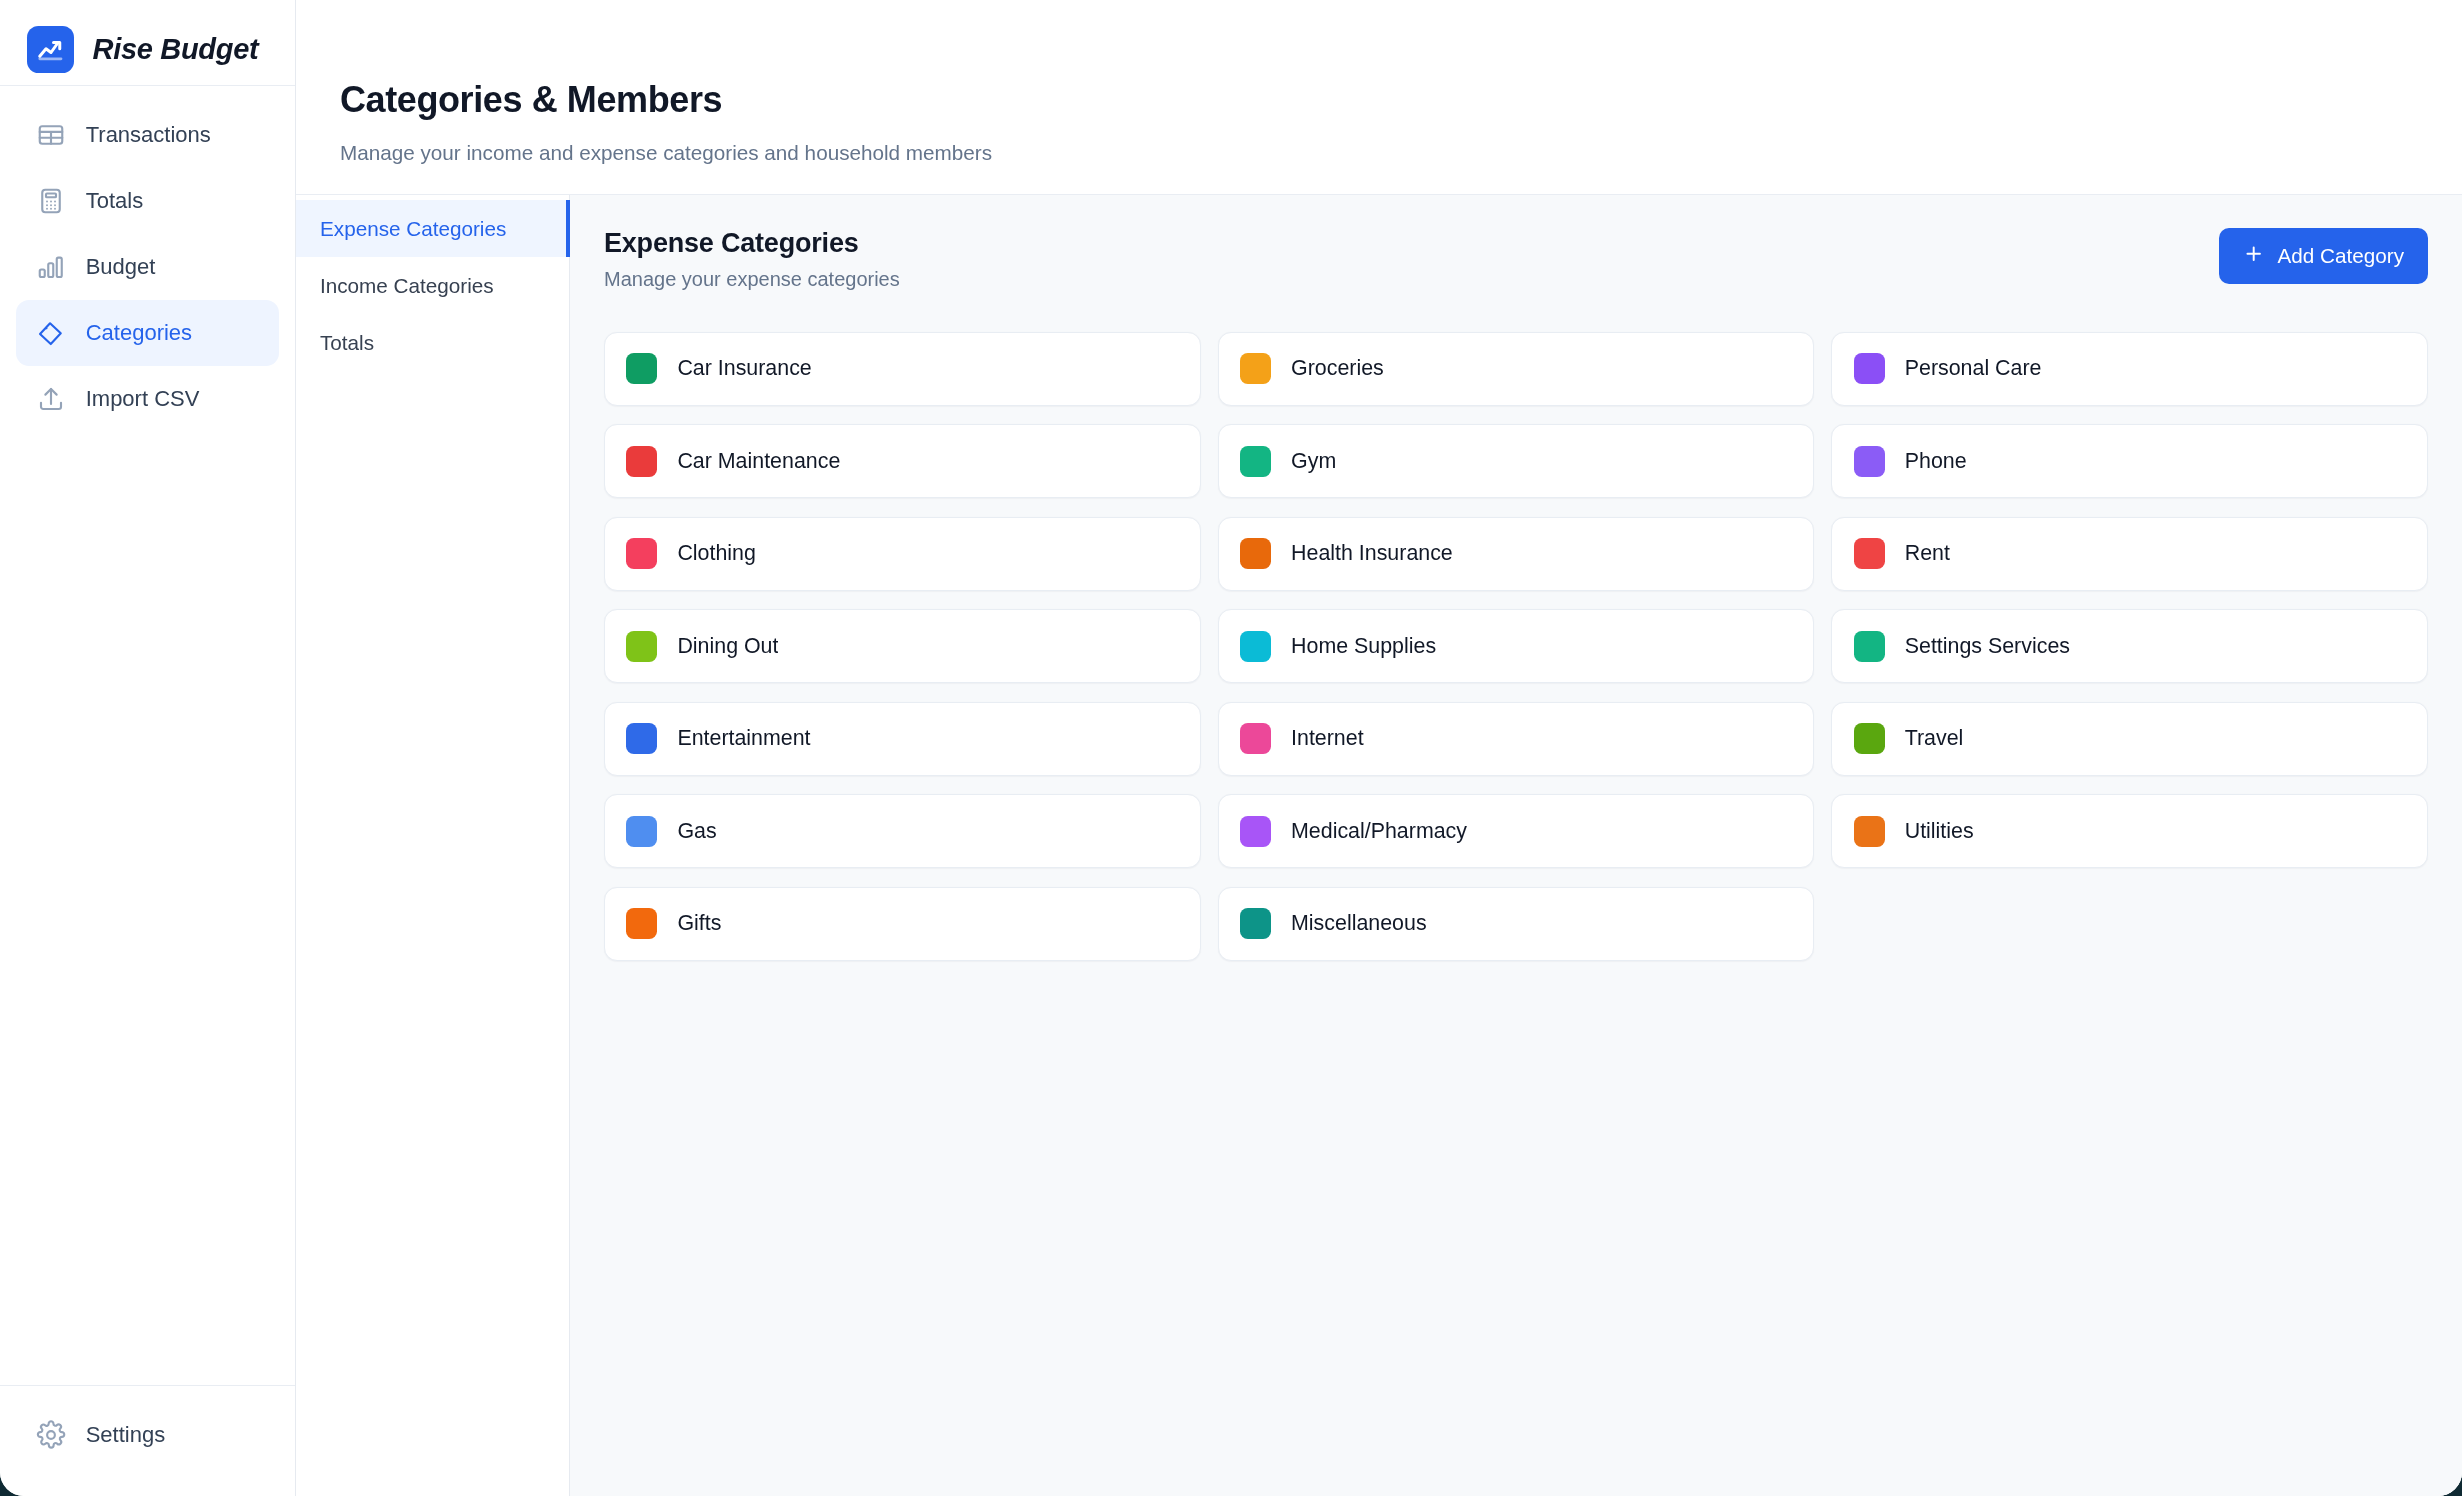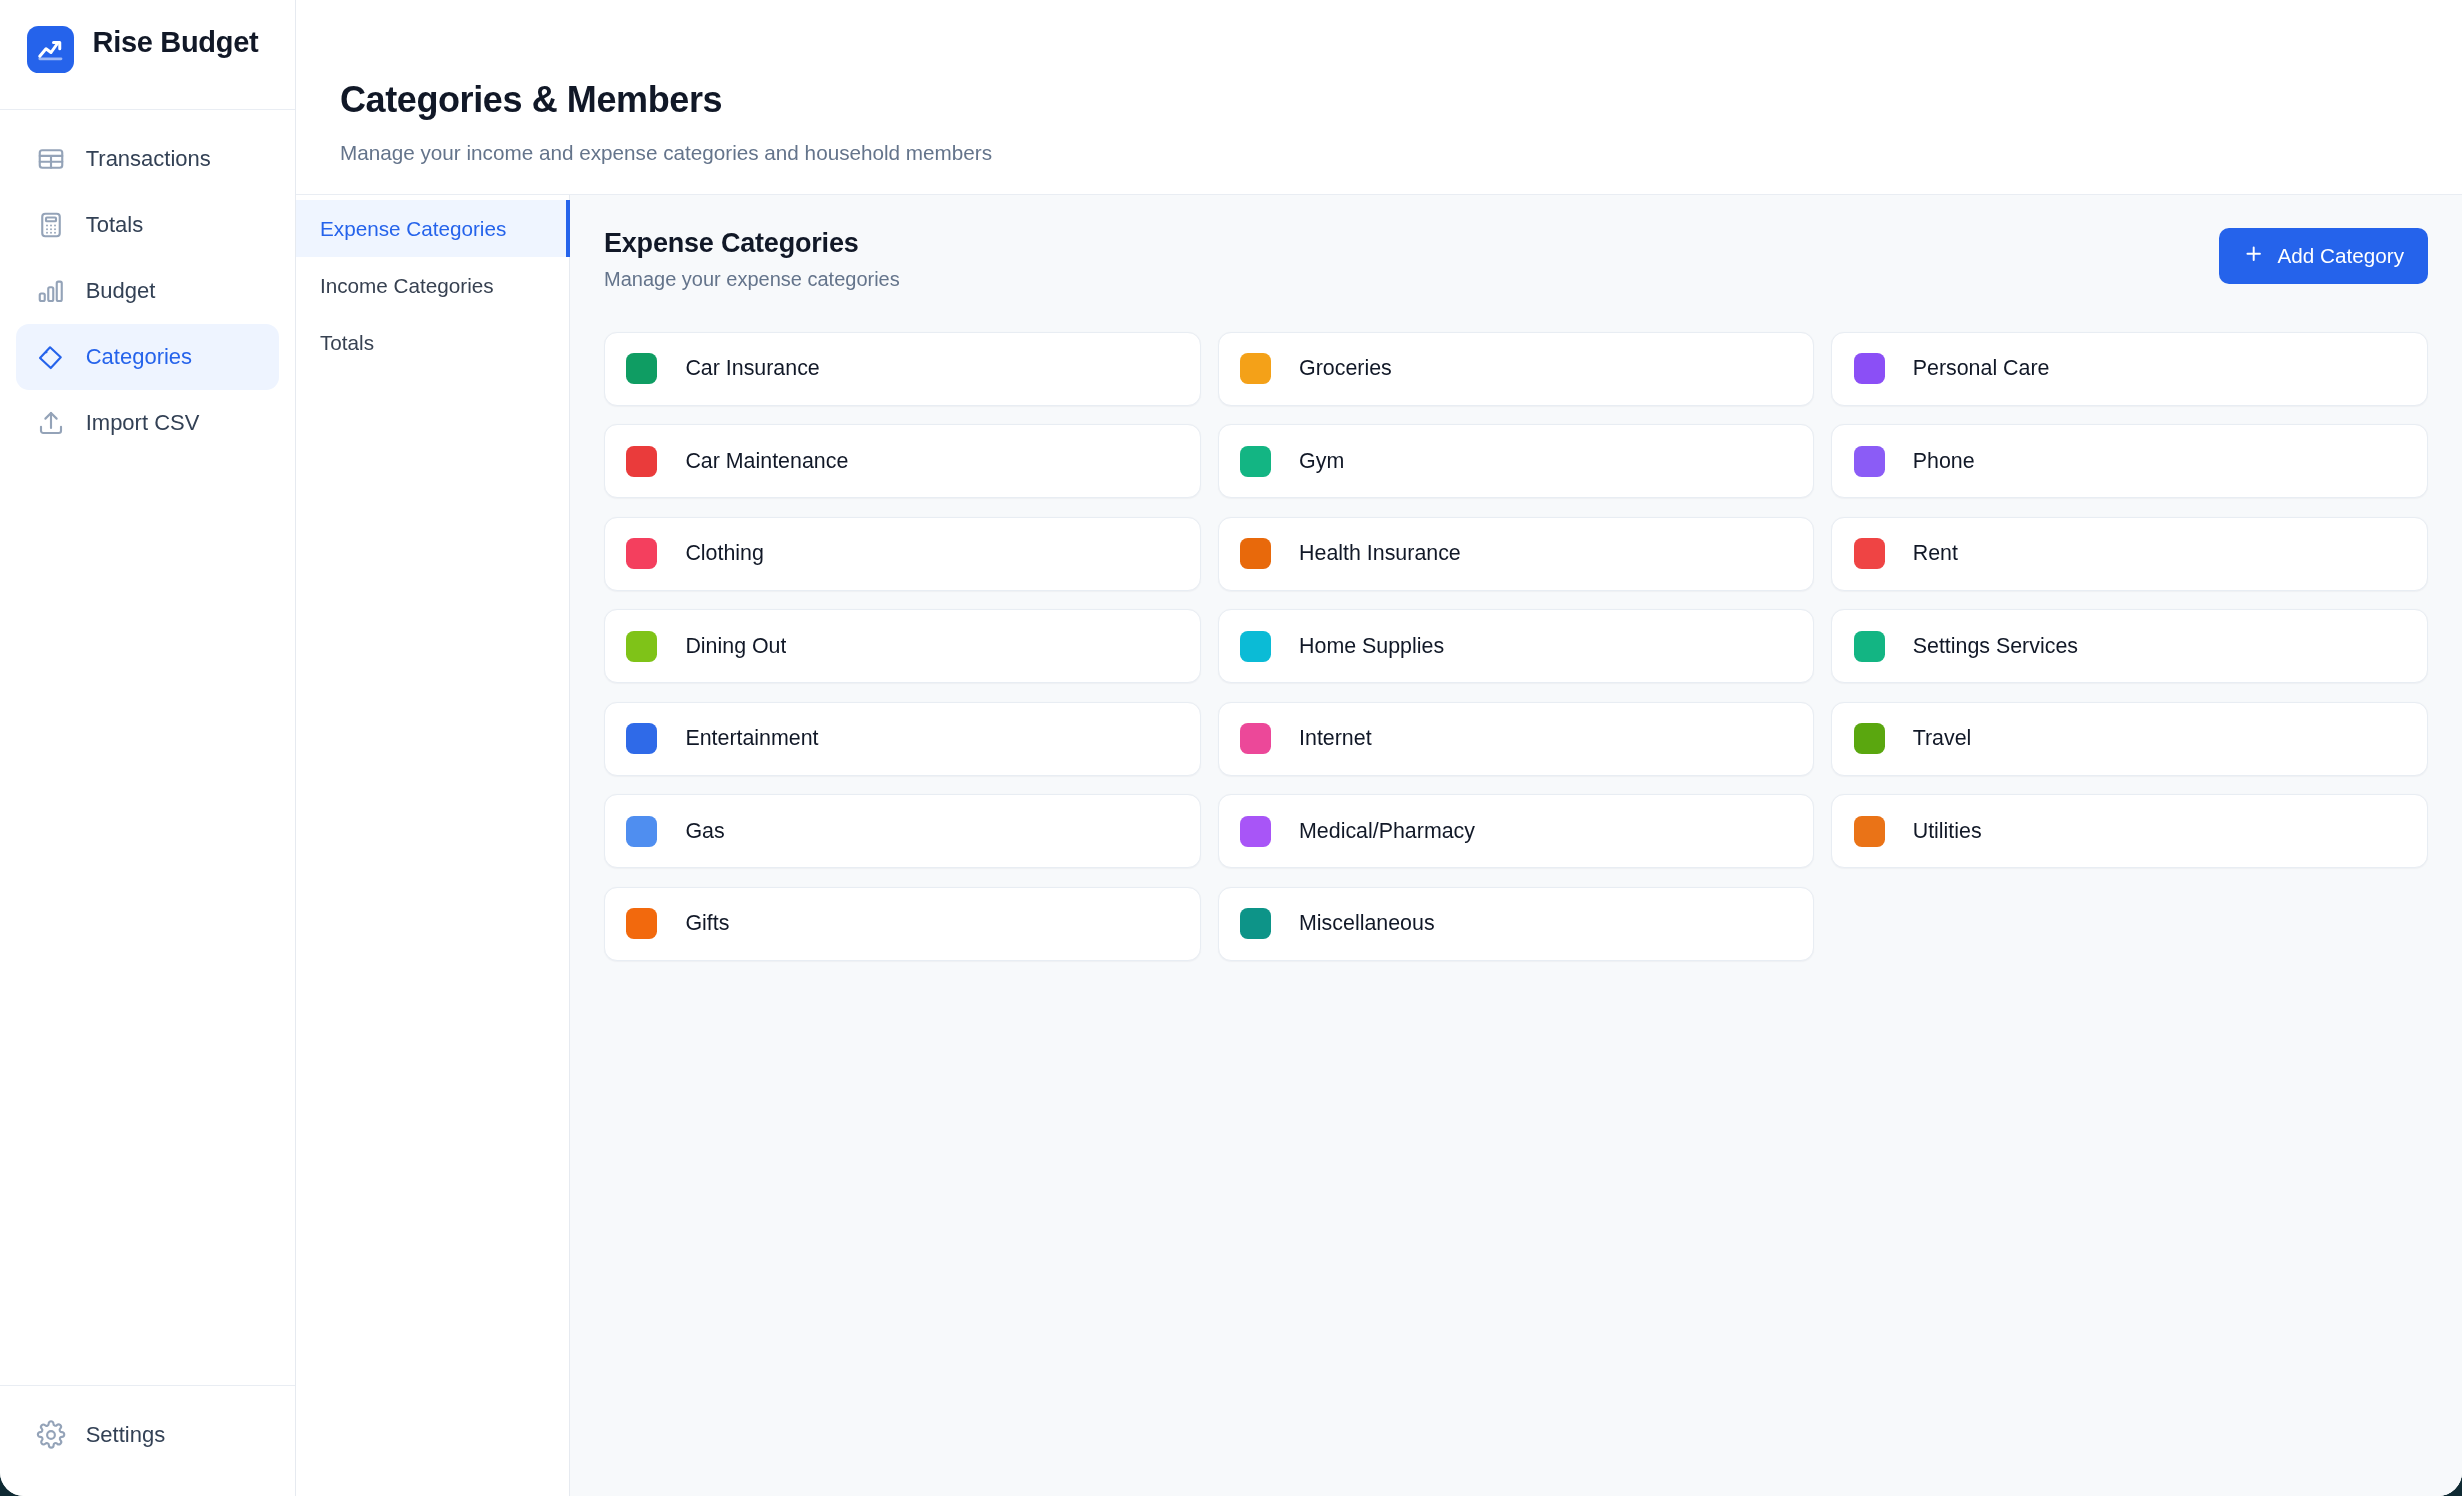--- a/index.html
+++ b/index.html
@@ -22,24 +22,25 @@
   #sidebar {
     width: 296px;
     flex: 0 0 296px;
     background: #ffffff;
     border-right: 1.4px solid #e6eaf0;
     display: flex;
     flex-direction: column;
   }
   #brand {
     display: flex;
-    align-items: flex-start;
+    align-items: center;
     gap: 18.5px;
-    padding: 26px 27px 36px 27px;
+    padding: 26px 27px 12px 27px;
     border-bottom: 1.4px solid #e9edf3;
+    font-style: italic;
   }
   #brand-logo {
     width: 47px; height: 47px;
     background: #2563eb;
     border-radius: 11.4px;
     display: flex; align-items: center; justify-content: center;
     flex: 0 0 47px;
   }
   #brand-name {
     font-size: 29px;
@@ -171,21 +172,21 @@
     align-content: start;
   }
   .category-card {
     background: #ffffff;
     border: 1.4px solid #e8edf3;
     border-radius: 13px;
     height: 74px;
     display: flex;
     align-items: center;
     padding: 0 21.4px;
-    gap: 28px;
+    gap: 20px;
     cursor: pointer;
     box-shadow: 0 0.7px 1.4px rgba(16,24,40,0.04);
   }
   .swatch {
     width: 31px; height: 31px;
     border-radius: 7.8px;
     flex: 0 0 31px;
   }
   .category-name {
     font-size: 21.4px;

